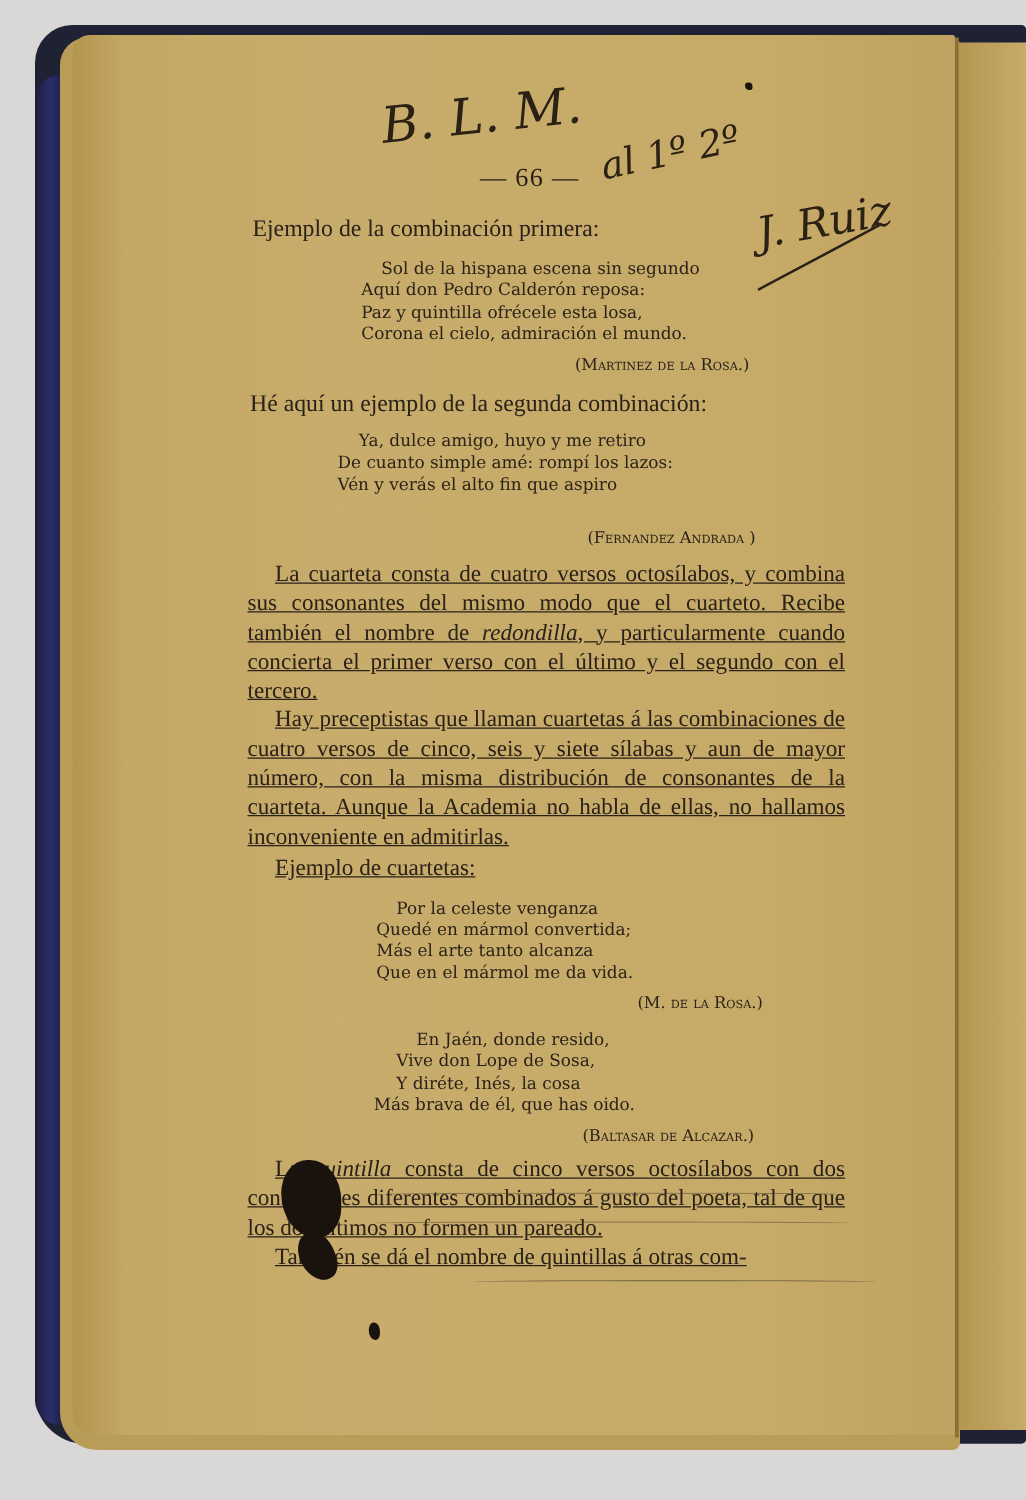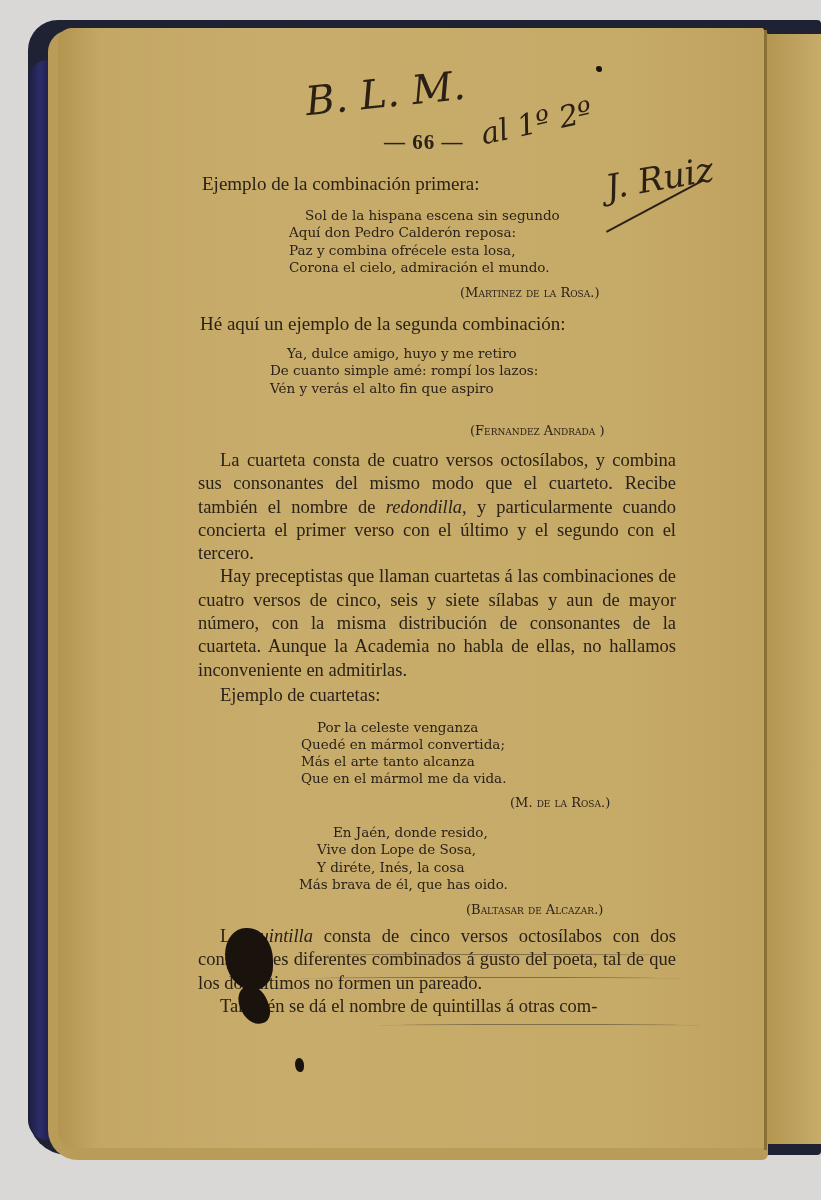--- a/index.html
+++ b/index.html
@@ -6,26 +6,26 @@
   body{width:821px;height:1200px;background:#d9d8d6;position:relative;overflow:hidden;font-family:"Liberation Serif","DejaVu Serif",serif;}
   .cover{position:absolute;left:28px;top:20px;width:793px;height:1135px;background:#1f2233;border-radius:30px 4px 4px 40px;}
   .cover-left{position:absolute;left:28px;top:60px;width:30px;height:1080px;background:linear-gradient(90deg,#1c1d3a,#2b2d6a 40%,#151530);border-radius:20px 0 0 20px;}
   .page-stack{position:absolute;left:48px;top:30px;width:720px;height:1130px;background:#b99c58;border-radius:22px 6px 6px 30px;}
   .page{position:absolute;left:58px;top:28px;width:706px;height:1120px;background:linear-gradient(90deg,#b3954f 0%,#c4a765 6%,#c8ac6b 30%,#c6aa68 80%,#c0a260 100%);border-radius:14px 2px 2px 18px;}
   .gutter{position:absolute;left:764px;top:30px;width:3px;height:1120px;background:#8a6f36;}
   .right-page{position:absolute;left:767px;top:34px;width:54px;height:1110px;background:linear-gradient(90deg,#b39650,#c7ab6a);}
   .content{position:absolute;left:0;top:0;width:821px;height:1200px;color:#2a2118;}
   .abs{position:absolute;white-space:nowrap;}
   .hand{font-family:"DejaVu Serif",serif;font-style:italic;color:#2b2014;}
-  .pnum{font-size:21px;font-weight:bold;letter-spacing:1px;}
+  .pnum{font-size:21px;font-weight:normal;letter-spacing:1px;}
   .head{font-size:19px;}
   .verse{font-size:15.5px;line-height:17.5px;font-family:"DejaVu Serif",serif;font-size:13.5px;}
   .attr{font-size:14px;font-variant:small-caps;font-family:"DejaVu Serif",serif;font-size:13px;text-align:center;}
   .para{font-size:18.5px;line-height:23.3px;text-align:justify;width:478px;}
-  .para p{margin:0;text-indent:22px;}
+  .para p{margin:0;text-indent:22px;text-decoration:underline;}
   .ink{position:absolute;background:#1a120c;border-radius:45% 55% 40% 60%;}
   .wave{position:absolute;height:2px;border-top:1.5px solid rgba(70,60,45,0.55);border-radius:50%;}
 </style>
 </head>
 <body>
 
 <div class="cover"></div>
 <div class="cover-left"></div>
 <div class="page-stack"></div>
 <div class="page"></div>
@@ -37,21 +37,21 @@
   <div class="abs hand" style="left:305px;top:70px;font-size:40px;transform:rotate(-6deg);">B. L. M.</div>
   <div class="abs hand" style="left:480px;top:105px;font-size:30px;transform:rotate(-12deg);">al 1º 2º</div>
   <div class="abs hand" style="left:605px;top:158px;font-size:34px;transform:rotate(-10deg);">J. Ruiz</div>
   <div class="abs" style="left:600px;top:205px;width:110px;height:2px;background:#2b2014;transform:rotate(-28deg);"></div>
 
   <div class="abs pnum" style="left:384px;top:130px;">— 66 —</div>
 
   <div class="abs head" style="left:202px;top:173px;">Ejemplo de la combinación primera:</div>
   <div class="abs verse" style="left:305px;top:207px;">Sol de la hispana escena sin segundo</div>
   <div class="abs verse" style="left:289px;top:224px;">Aquí don Pedro Calderón reposa:</div>
-  <div class="abs verse" style="left:289px;top:242px;">Paz y combina ofrécele esta losa,</div>
+  <div class="abs verse" style="left:289px;top:242px;">Paz y quintilla ofrécele esta losa,</div>
   <div class="abs verse" style="left:289px;top:259px;">Corona el cielo, admiración el mundo.</div>
   <div class="abs attr" style="left:460px;top:285px;">(Martinez de la Rosa.)</div>
 
   <div class="abs head" style="left:200px;top:313px;">Hé aquí un ejemplo de la segunda combinación:</div>
   <div class="abs verse" style="left:287px;top:345px;">Ya, dulce amigo, huyo y me retiro</div>
   <div class="abs verse" style="left:270px;top:362px;">De cuanto simple amé: rompí los lazos:</div>
   <div class="abs verse" style="left:270px;top:380px;">Vén y verás el alto fin que aspiro</div>
   <div class="abs attr" style="left:470px;top:423px;">(Fernandez Andrada )</div>
 
   <div class="abs para" style="left:198px;top:449px;white-space:normal;">

